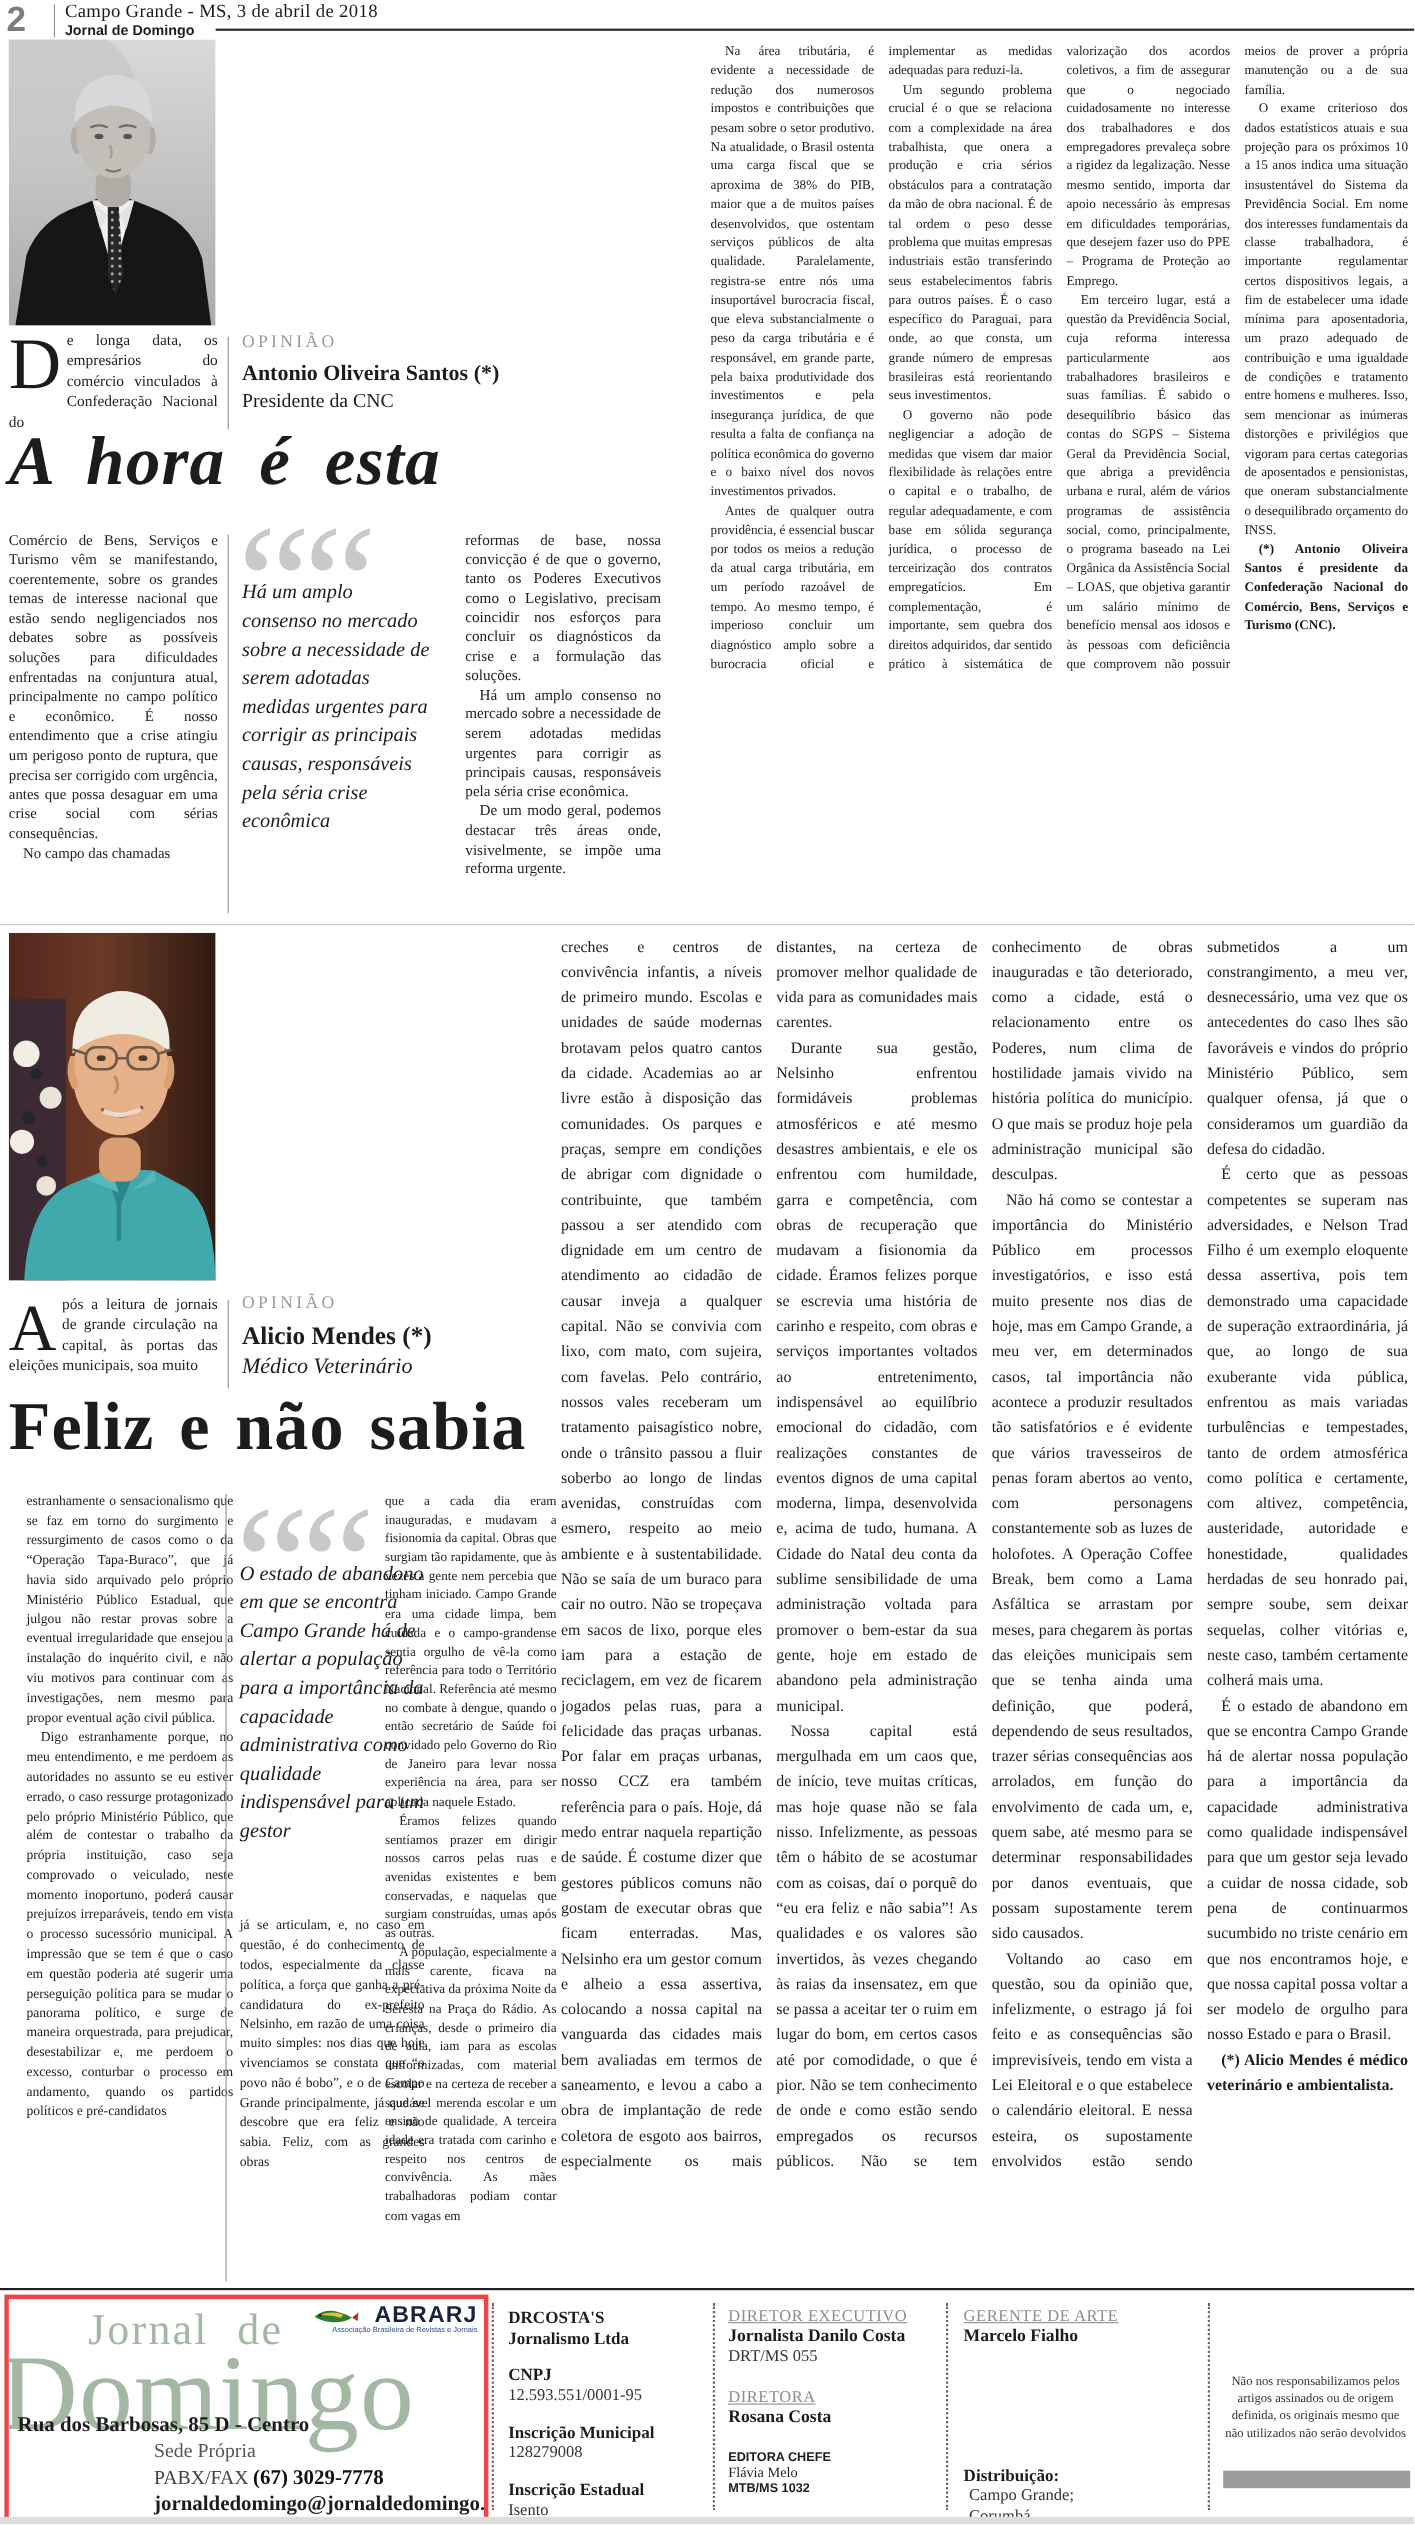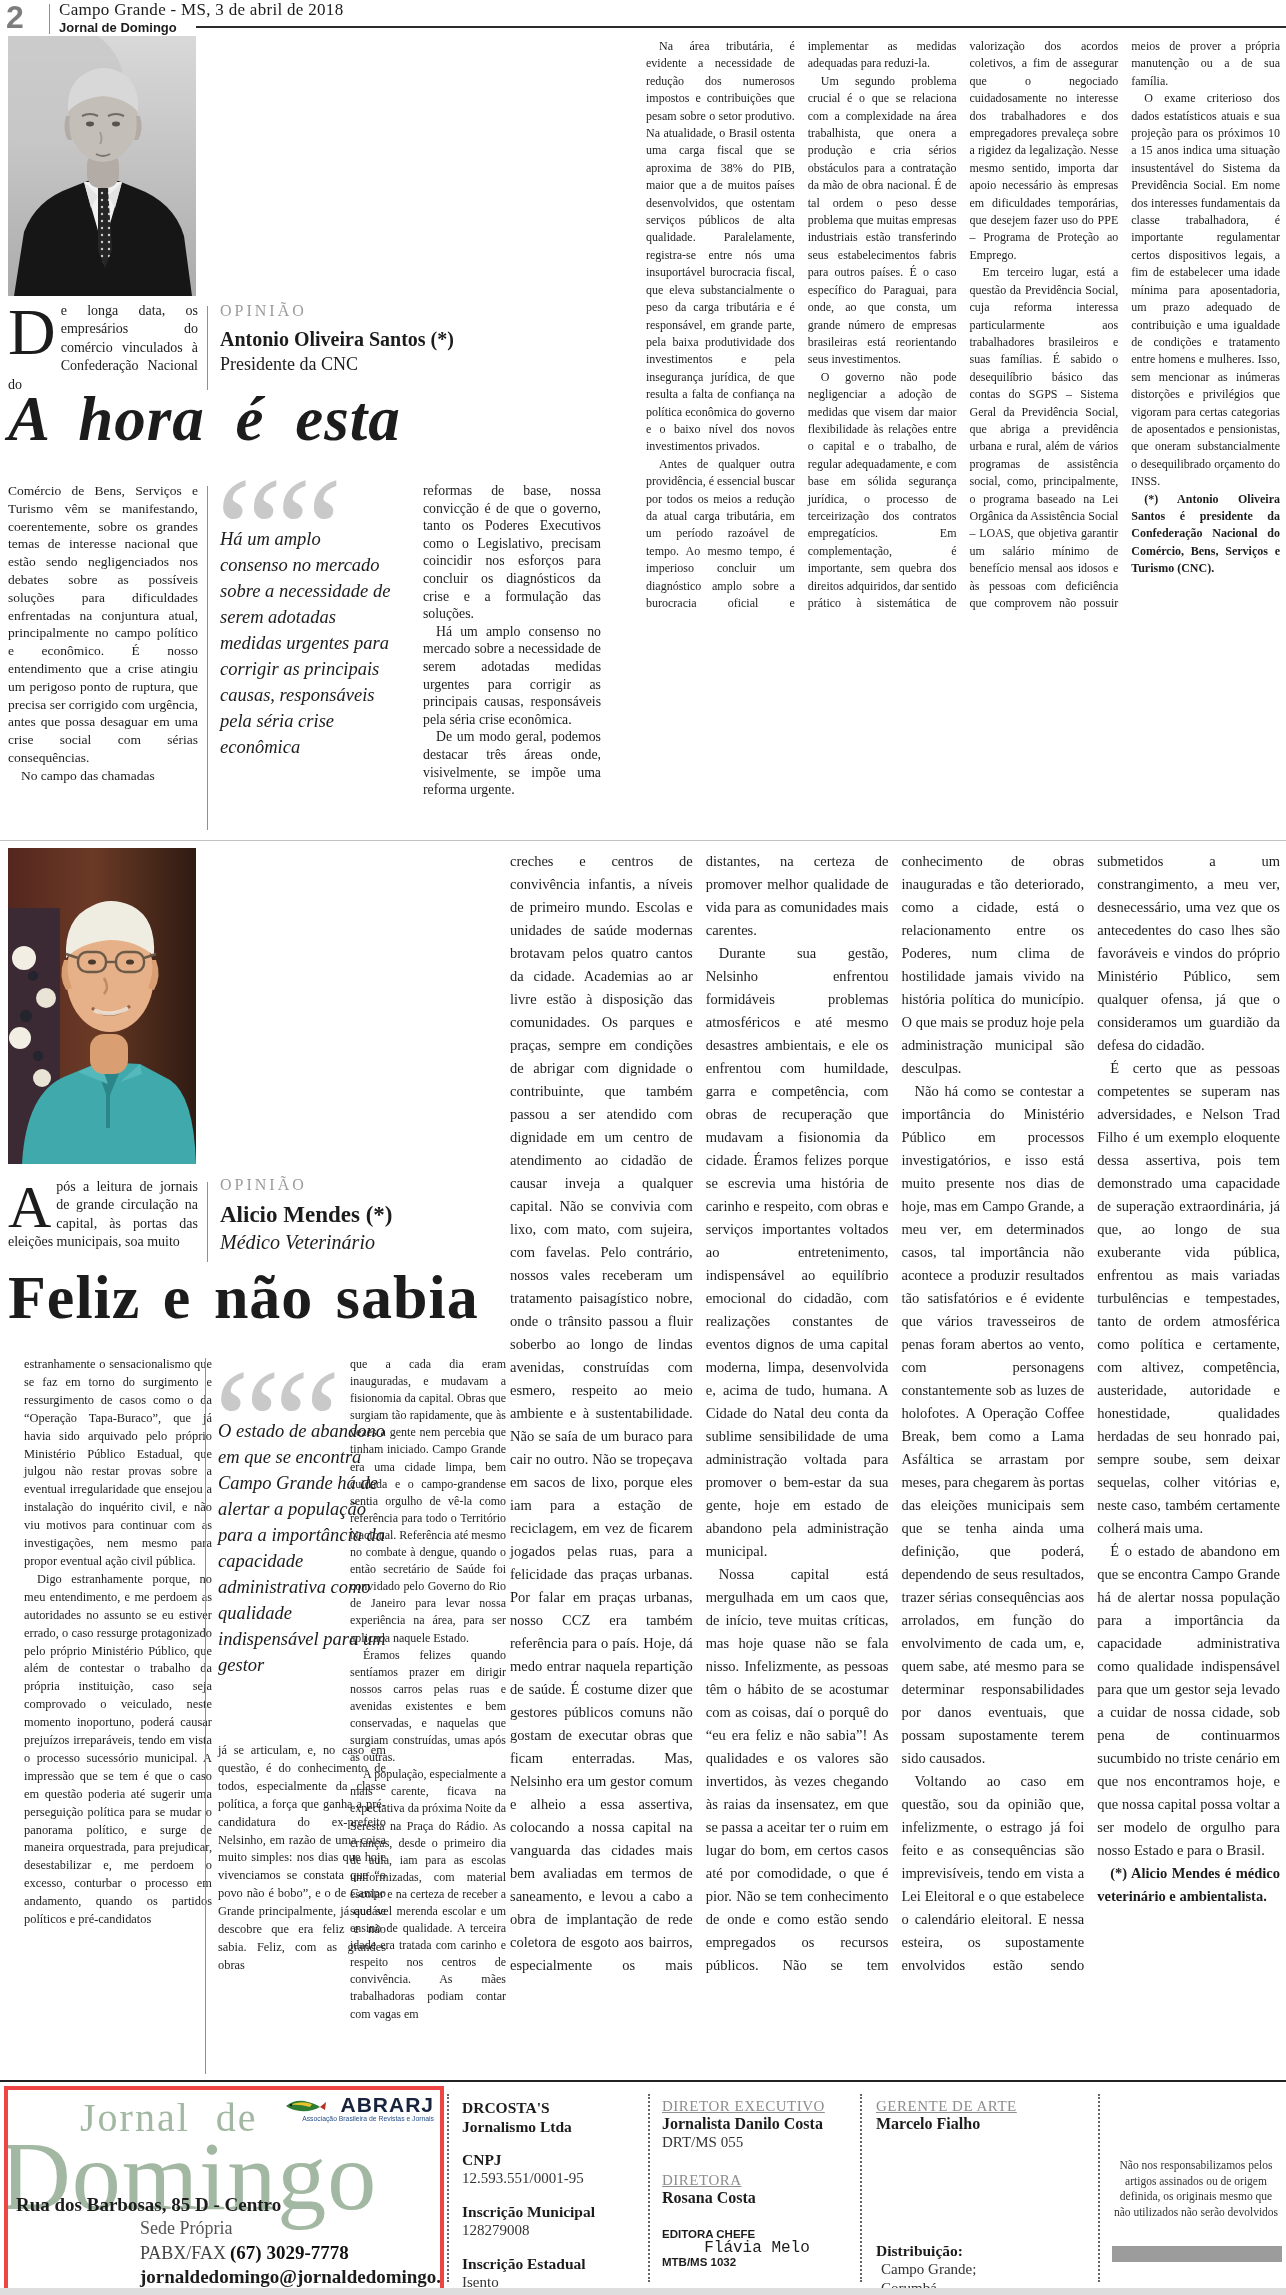--- a/index.html
+++ b/index.html
@@ -62,21 +62,21 @@
   .abrarj-cap{font-size:6.8px;color:#27508c;font-family:"Liberation Sans",sans-serif;}
   .faddr{font-weight:bold;font-size:19px;}
   .fsede{font-size:18px;color:#555;}
   .fpabx{font-size:18px;color:#444;}
   .fphone{font-weight:bold;font-size:19px;color:#111;}
   .femail{font-weight:bold;font-size:19px;}
   .fcol .lab{font-weight:bold;font-size:15.5px;line-height:19px;}
   .fcol .val{font-size:15px;line-height:19px;color:#333;}
   .fcol .glab{color:#8d8d8d;font-size:15px;letter-spacing:.5px;text-decoration:underline;}
   .fcol .bname{font-weight:bold;font-size:16px;}
-  .fcol .small{font-family:Liberation Mono, monospace;font-size:16px;line-height:14px;text-align:center;}
+  .fcol .small{font-family:Liberation Serif, serif;font-size:13px;line-height:14px;}
   .fcol .smallb{font-family:"Liberation Sans",sans-serif;font-size:11.5px;line-height:14px;font-weight:bold;}.gap14{height:14px;}.gap20{height:20px;}
   .dotted{border-left:2px dotted #666;width:0;}
   .disc{font-size:11.5px;line-height:15.5px;text-align:center;color:#333;}
   .graybar{background:#9c9c9c;}
   .bottomstrip{background:#dedede;}
 </style>
 </head>
 <body>
 
 <div id="page">

